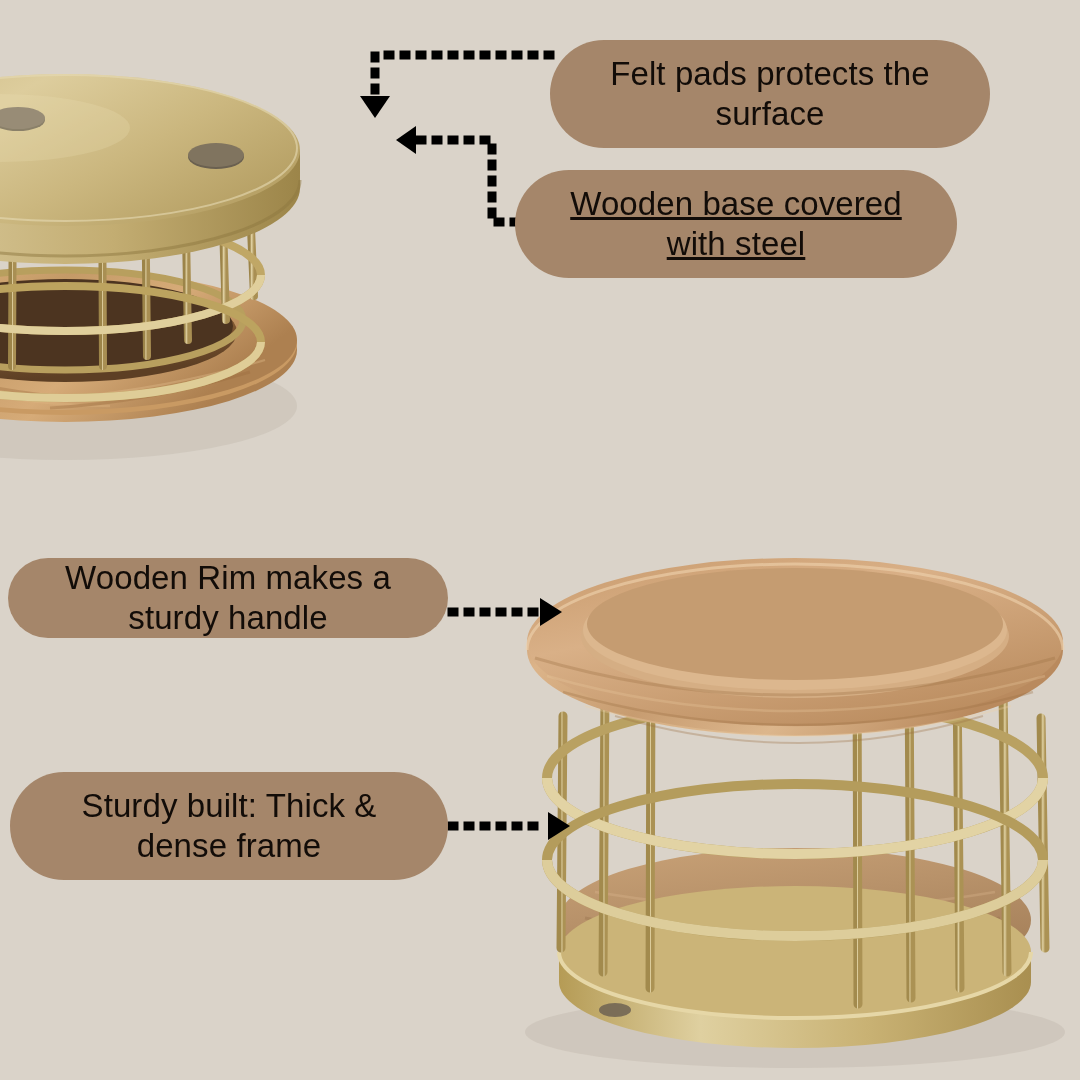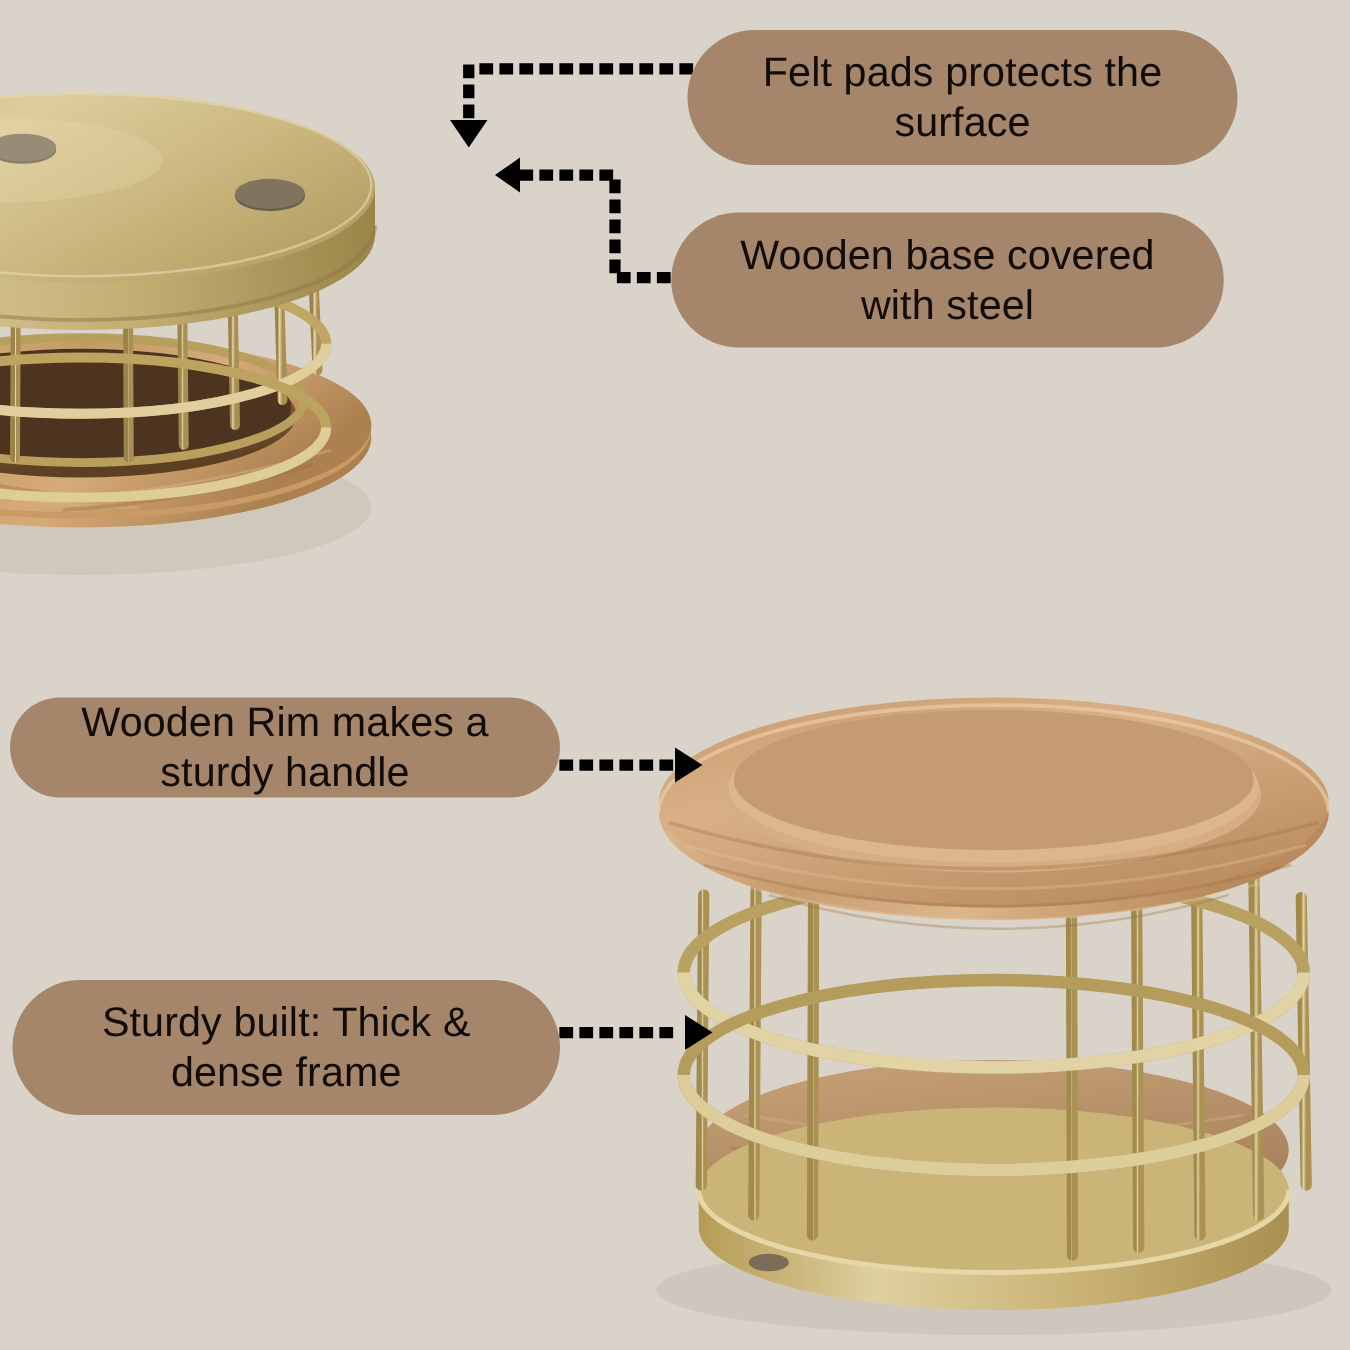--- a/index.html
+++ b/index.html
@@ -54,24 +54,24 @@
     background: #a5866a;
     border-radius: 999px;
     color: #120c08;
     text-align: center;
     line-height: 1.22;
     font-size: 33px;
     font-weight: 400;
     letter-spacing: 0.1px;
     padding: 0 26px;
   }
-  #pill-felt-pads   { left: 550px; top: 24px;  width: 440px; height: 108px; }
-  #pill-wooden-base { left: 537px; top: 170px; width: 442px; height: 108px; }
+  #pill-felt-pads   { left: 550px; top: 40px;  width: 440px; height: 108px; }
+  #pill-wooden-base { left: 515px; top: 170px; width: 442px; height: 108px; text-decoration: underline; }
   #pill-wooden-rim  { left: 8px;   top: 558px; width: 440px; height: 80px; }
-  #pill-sturdy      { left: 10px;  top: 772px; width: 438px; height: 108px; margin-top: 12px; }
+  #pill-sturdy      { left: 10px;  top: 772px; width: 438px; height: 108px; }
 
   .pill-text { display: block; width: 100%; }
 
   
   #connectors {
     position: absolute;
     left: 0;
     top: 0;
     width: 1080px;
     height: 1080px;

